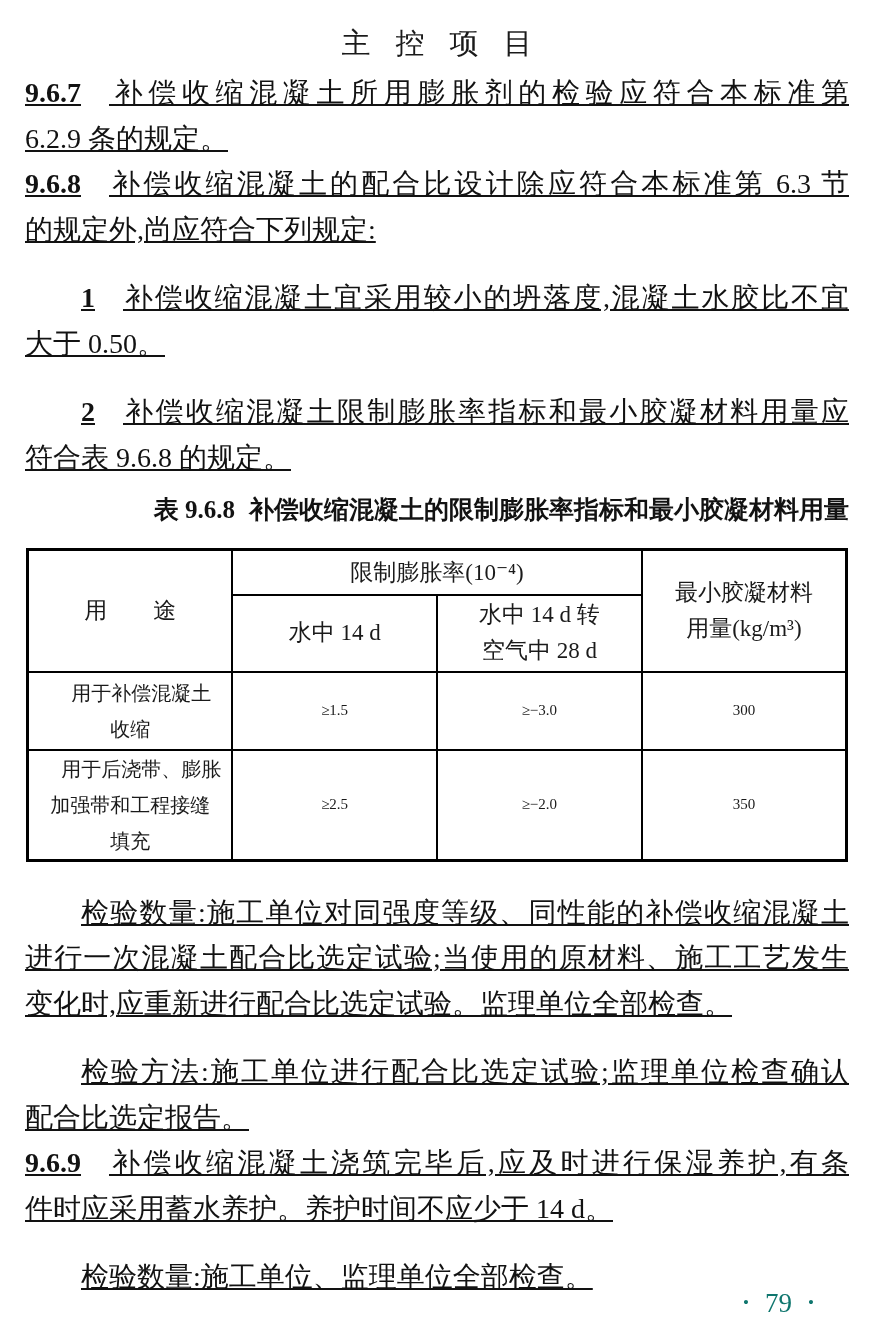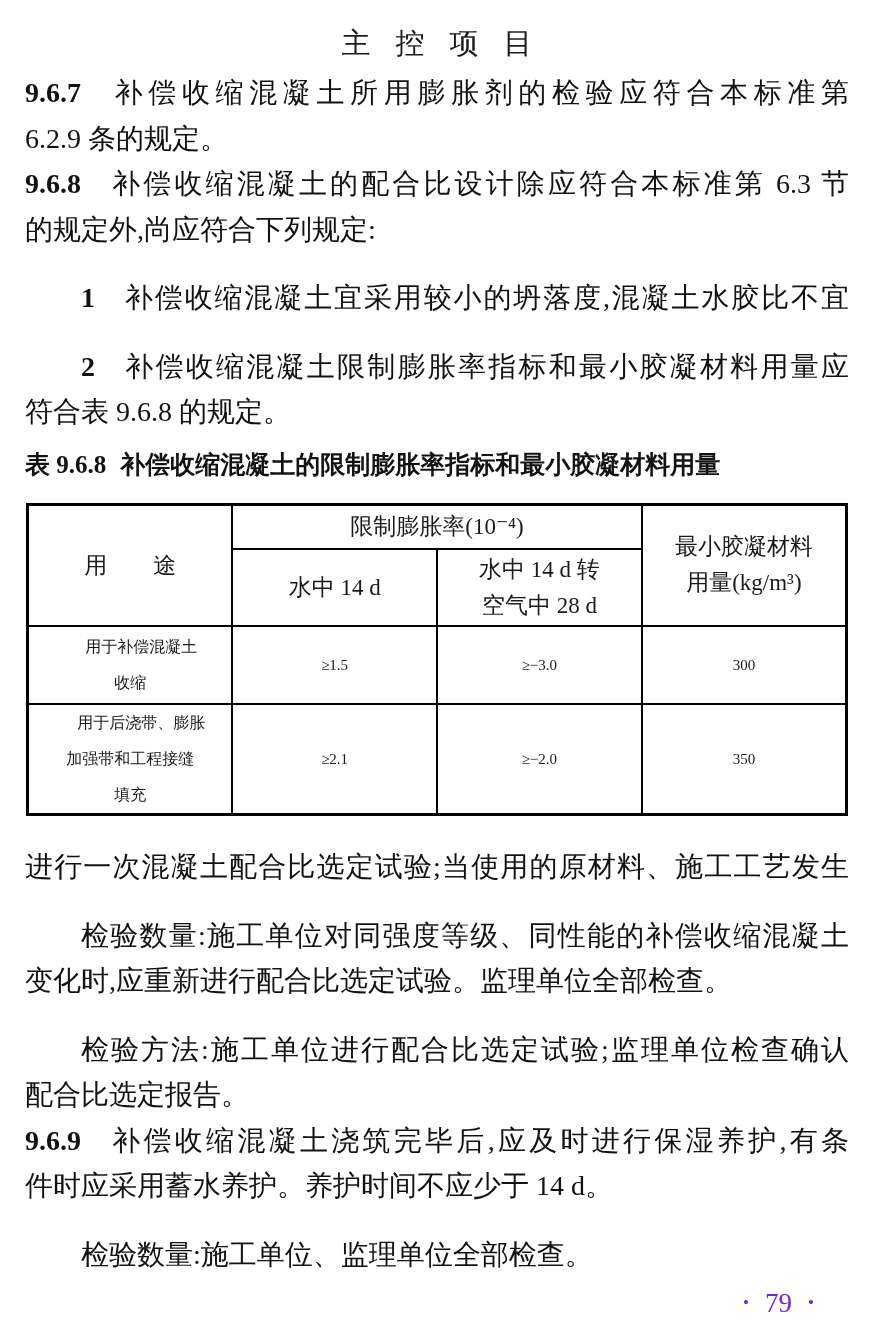--- a/index.html
+++ b/index.html
@@ -23,29 +23,29 @@
     text-align: center;
     font-size: 29px;
     line-height: 34px;
     letter-spacing: 25px;
     padding-left: 25px;
     color: #1a1a1a;
   }
 
   
   .body-text { font-size: 28px; }
-  .tl { line-height: 45.5px; min-height: 45.5px; }
+  .tl { line-height: 45.5px; min-height: 45.5px; text-decoration: underline; }
   .fill { text-align: justify; text-align-last: justify; }
   .ind { padding-left: 56px; margin-top: 23px; }
   b.num { font-weight: bold; margin-right: 28px; }
 
   
   .caption {
     margin-top: 14px;
-    text-align: left;
+    text-align: right;
     font-weight: bold;
     font-size: 25px;
     line-height: 32px;
   }
   .cap-title { margin-left: 14px; }
 
   
   table.spec {
     width: 822px;
     margin: 22px auto 0 auto;
@@ -63,35 +63,35 @@
   }
   tr.h1 { height: 45px; }
   tr.h2 { height: 77px; }
   tr.r1 { height: 78px; }
   tr.r2 { height: 110px; }
   td.pre { white-space: pre; }
   td.c-sub, td.c-binder-h { line-height: 36px; }
   td.c-usage {
     text-align: left;
     white-space: pre;
-    font-size: 16px;
+    font-size: 20px;
     line-height: 36px;
     text-indent: 22px;
     padding: 2px 4px;
   }
   td.c-num { font-size: 15px; }
 
   .after-table { margin-top: 28px; }
 
   
   .footer {
     position: absolute;
     right: 60px; bottom: 24px;
     font-size: 27px;
-    color: #6d28d9;
+    color: #0f766e;
   }
   .footer .dot { font-size: 17px; vertical-align: 4px; }
   .footer .pnum { margin: 0 16px; }
 </style>
 </head>
 <body>
 
 <div class="page">
   <div class="content">
 
@@ -104,20 +104,21 @@
         <div class="tl">6.2.9 条的规定。</div>
       </div>
 
       <div class="blk">
         <div class="tl fill"><b class="num">9.6.8</b><span>补偿收缩混凝土的配合比设计除应符合本标准第 6.3 节</span></div>
         <div class="tl">的规定外,尚应符合下列规定:</div>
       </div>
 
       <div class="blk">
         <div class="tl fill ind"><b class="num">1</b><span>补偿收缩混凝土宜采用较小的坍落度,混凝土水胶比不宜</span></div>
+        <div class="tl">大于 0.50。</div>
       </div>
 
       <div class="blk">
         <div class="tl fill ind"><b class="num">2</b><span>补偿收缩混凝土限制膨胀率指标和最小胶凝材料用量应</span></div>
         <div class="tl">符合表 9.6.8 的规定。</div>
       </div>
 
     </div>
 
     <div class="caption">
@@ -147,32 +148,32 @@
           <td class="c-usage">用于补偿混凝土
 收缩</td>
           <td class="c-num">≥1.5</td>
           <td class="c-num">≥−3.0</td>
           <td class="c-num">300</td>
         </tr>
         <tr class="r2">
           <td class="c-usage">用于后浇带、膨胀
 加强带和工程接缝
 填充</td>
-          <td class="c-num">≥2.1</td>
+          <td class="c-num">≥2.5</td>
           <td class="c-num">≥−2.0</td>
           <td class="c-num">350</td>
         </tr>
       </tbody>
     </table>
 
     <div class="body-text after-table">
 
       <div class="blk">
+        <div class="tl fill ind">检验数量:施工单位对同强度等级、同性能的补偿收缩混凝土</div>
         <div class="tl fill">进行一次混凝土配合比选定试验;当使用的原材料、施工工艺发生</div>
-        <div class="tl fill ind">检验数量:施工单位对同强度等级、同性能的补偿收缩混凝土</div>
         <div class="tl">变化时,应重新进行配合比选定试验。监理单位全部检查。</div>
       </div>
 
       <div class="blk">
         <div class="tl fill ind">检验方法:施工单位进行配合比选定试验;监理单位检查确认</div>
         <div class="tl">配合比选定报告。</div>
       </div>
 
       <div class="blk">
         <div class="tl fill"><b class="num">9.6.9</b><span>补偿收缩混凝土浇筑完毕后,应及时进行保湿养护,有条</span></div>

